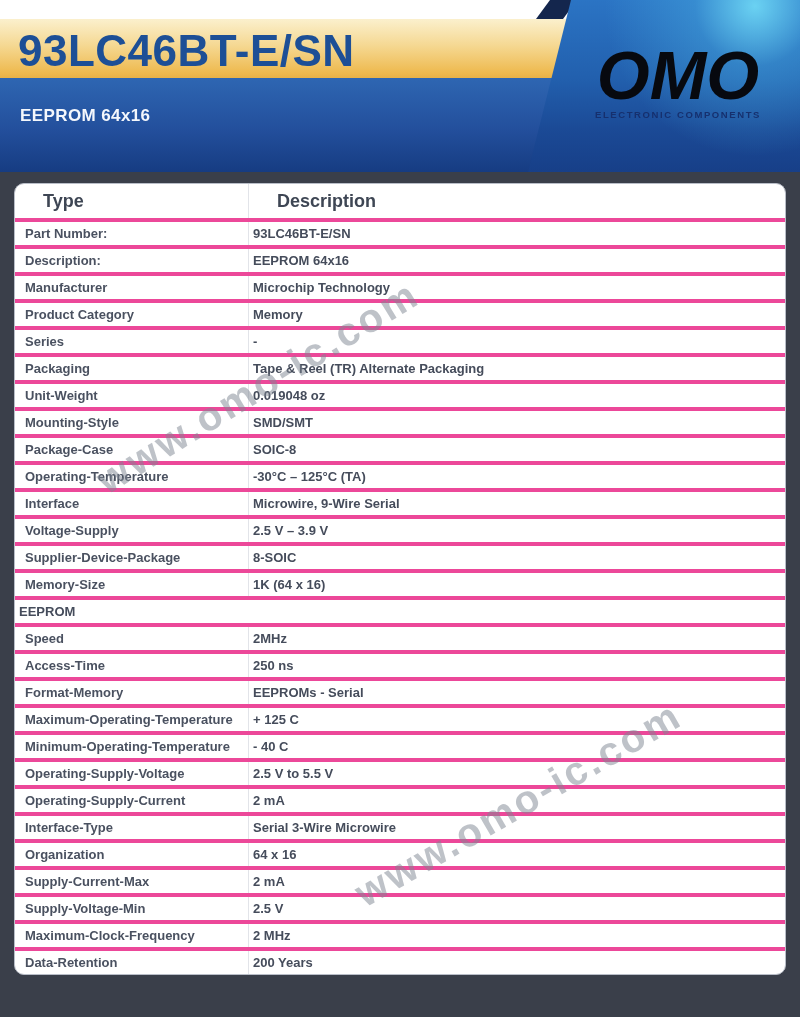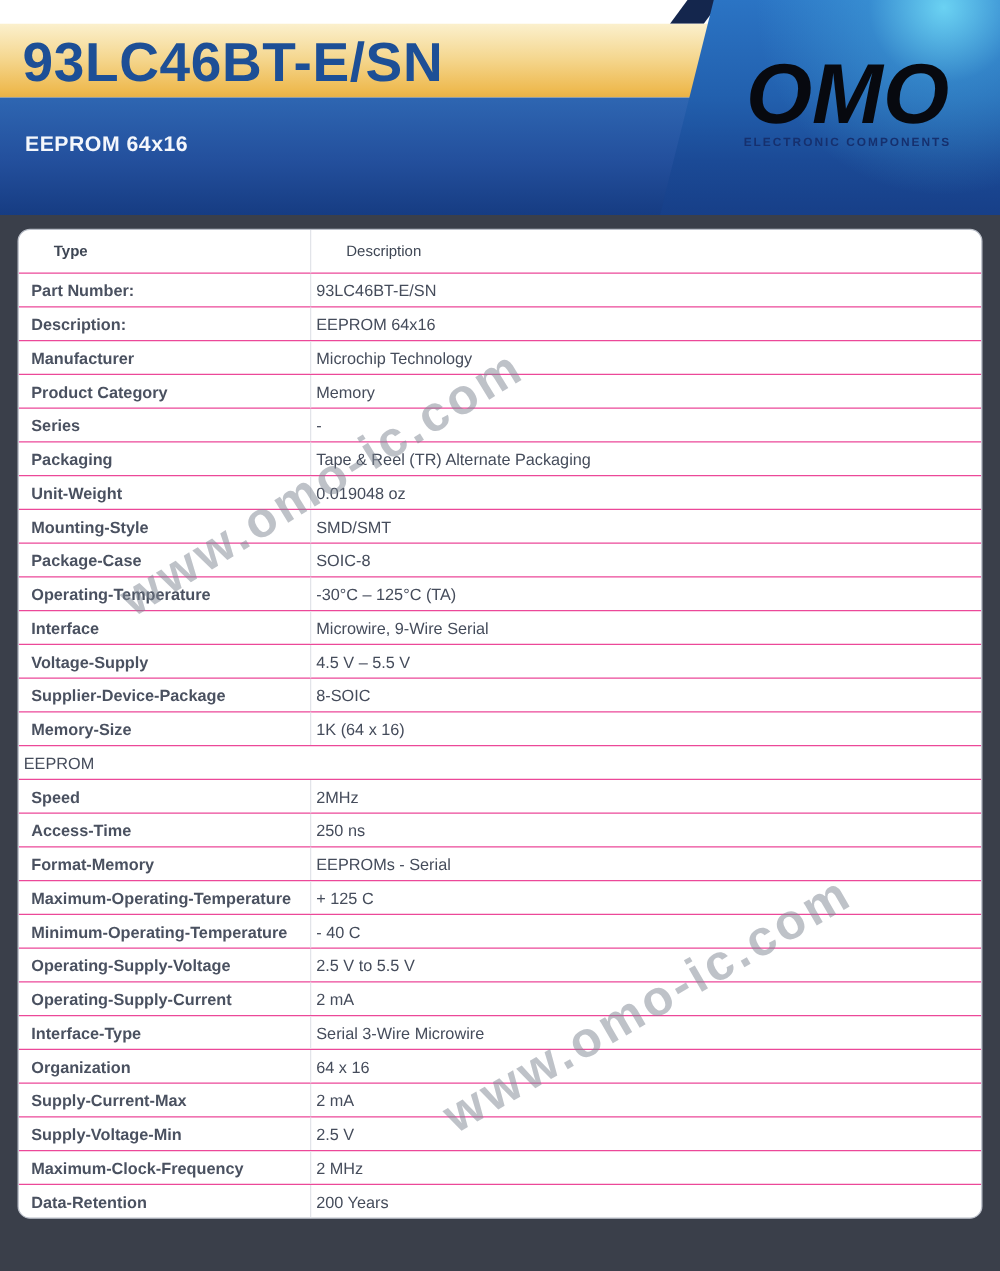--- a/index.html
+++ b/index.html
@@ -57,36 +57,36 @@
   }
 
   
   .spec-card {
     position:absolute; left:14px; top:183px; width:772px;
     background:#ffffff;
     border:1px solid #b9bec8;
     border-radius:10px;
     overflow:hidden;
   }
-  .spec-row { display:flex; height:27px; border-top:1px solid #ec4899; }
+  .spec-row { display:flex; height:27px; border-top:4px solid #ec4899; }
   .spec-row.head { height:34px; border-top:none; }
   .cell-type {
     width:234px; flex:0 0 234px;
     border-right:1px solid #e2e4e9;
     padding-left:10px;
     display:flex; align-items:center;
     font-size:13px; font-weight:bold; color:#4a5160;
   }
   .cell-desc {
     flex:1; padding-left:4px;
     display:flex; align-items:center;
-    font-size:13px; font-weight:normal; color:#454c5b;
+    font-size:13px; font-weight:bold; color:#454c5b;
   }
   .spec-row.head .cell-type, .spec-row.head .cell-desc {
-    font-size:12px; color:#3e4654;padding-left:28px;
+    font-size:18px; color:#3e4654;padding-left:28px;
   }
 
   
   .watermark {
     position:absolute;
     font-size:40px; font-weight:bold; letter-spacing:3px;
     color:rgba(126,133,146,0.5);
     white-space:nowrap; pointer-events:none;
     transform-origin:0 50%;
     line-height:48px;
@@ -168,21 +168,21 @@
     <div class="cell-desc">-30°C – 125°C (TA)</div>
   </div>
 
   <div class="spec-row">
     <div class="cell-type">Interface</div>
     <div class="cell-desc">Microwire, 9-Wire Serial</div>
   </div>
 
   <div class="spec-row">
     <div class="cell-type">Voltage-Supply</div>
-    <div class="cell-desc">4.5 V – 5.5 V</div>
+    <div class="cell-desc">2.5 V – 3.9 V</div>
   </div>
 
   <div class="spec-row">
     <div class="cell-type">Supplier-Device-Package</div>
     <div class="cell-desc">8-SOIC</div>
   </div>
 
   <div class="spec-row">
     <div class="cell-type">Memory-Size</div>
     <div class="cell-desc">1K (64 x 16)</div>

